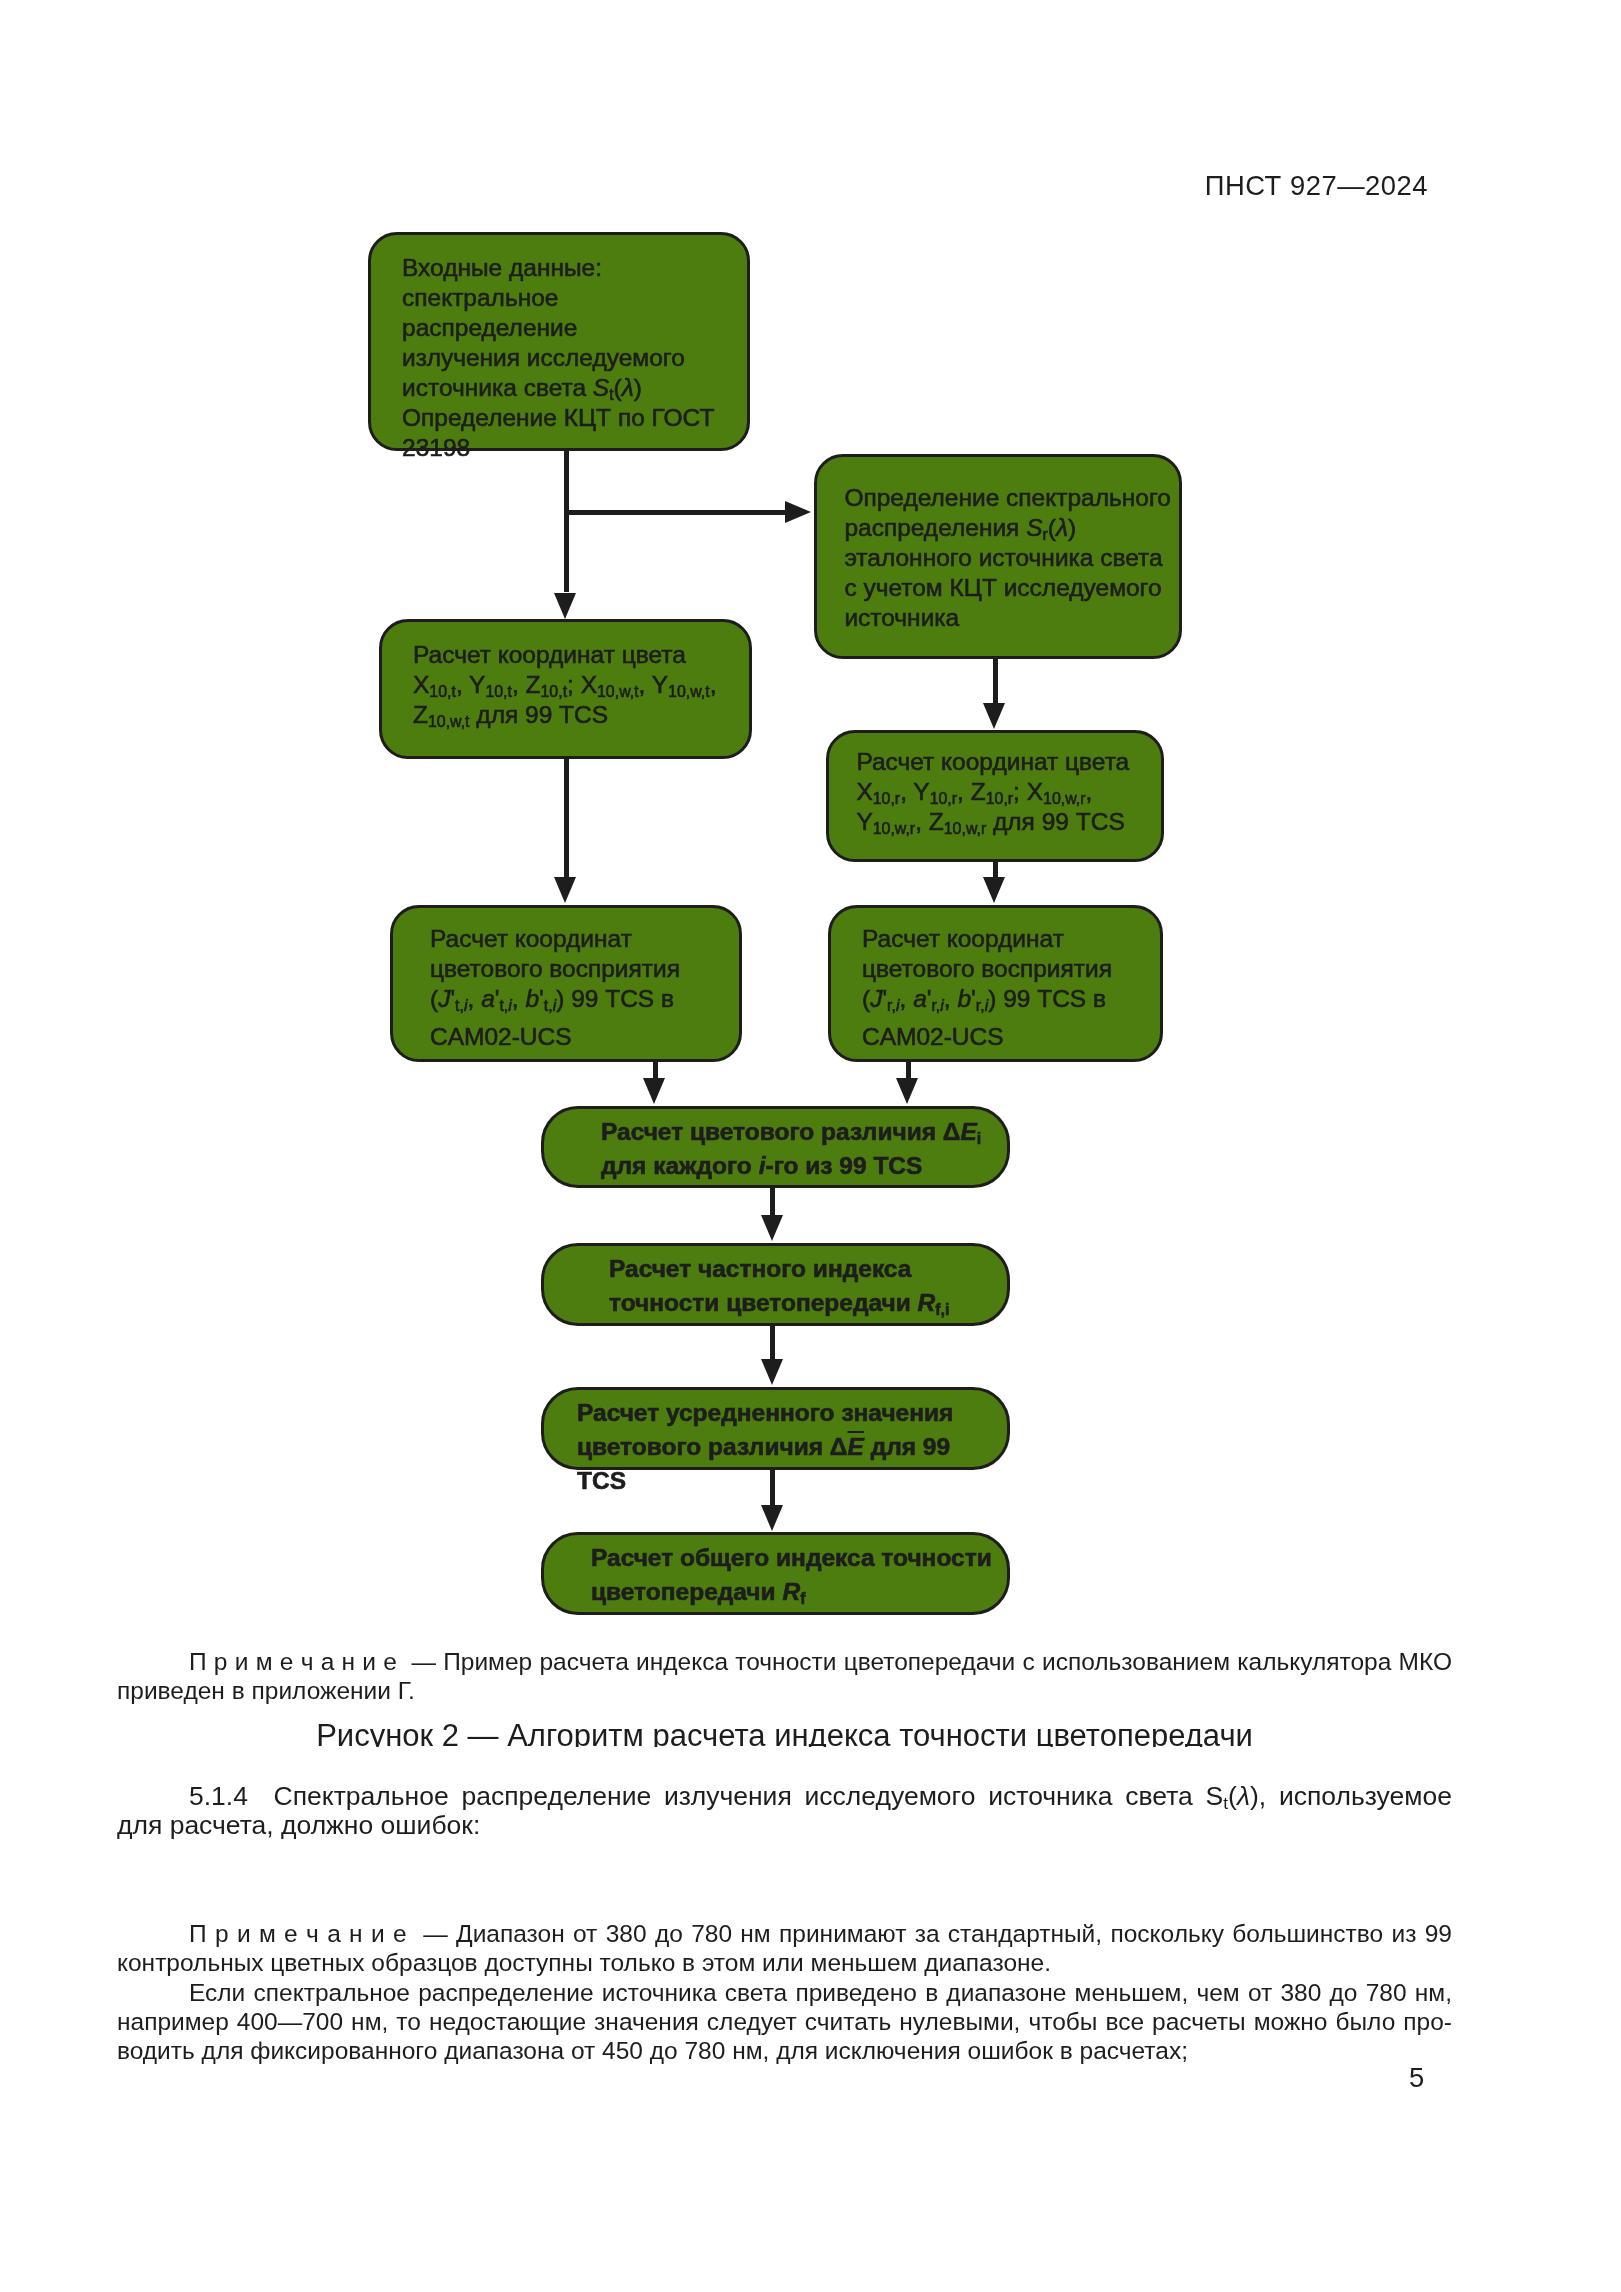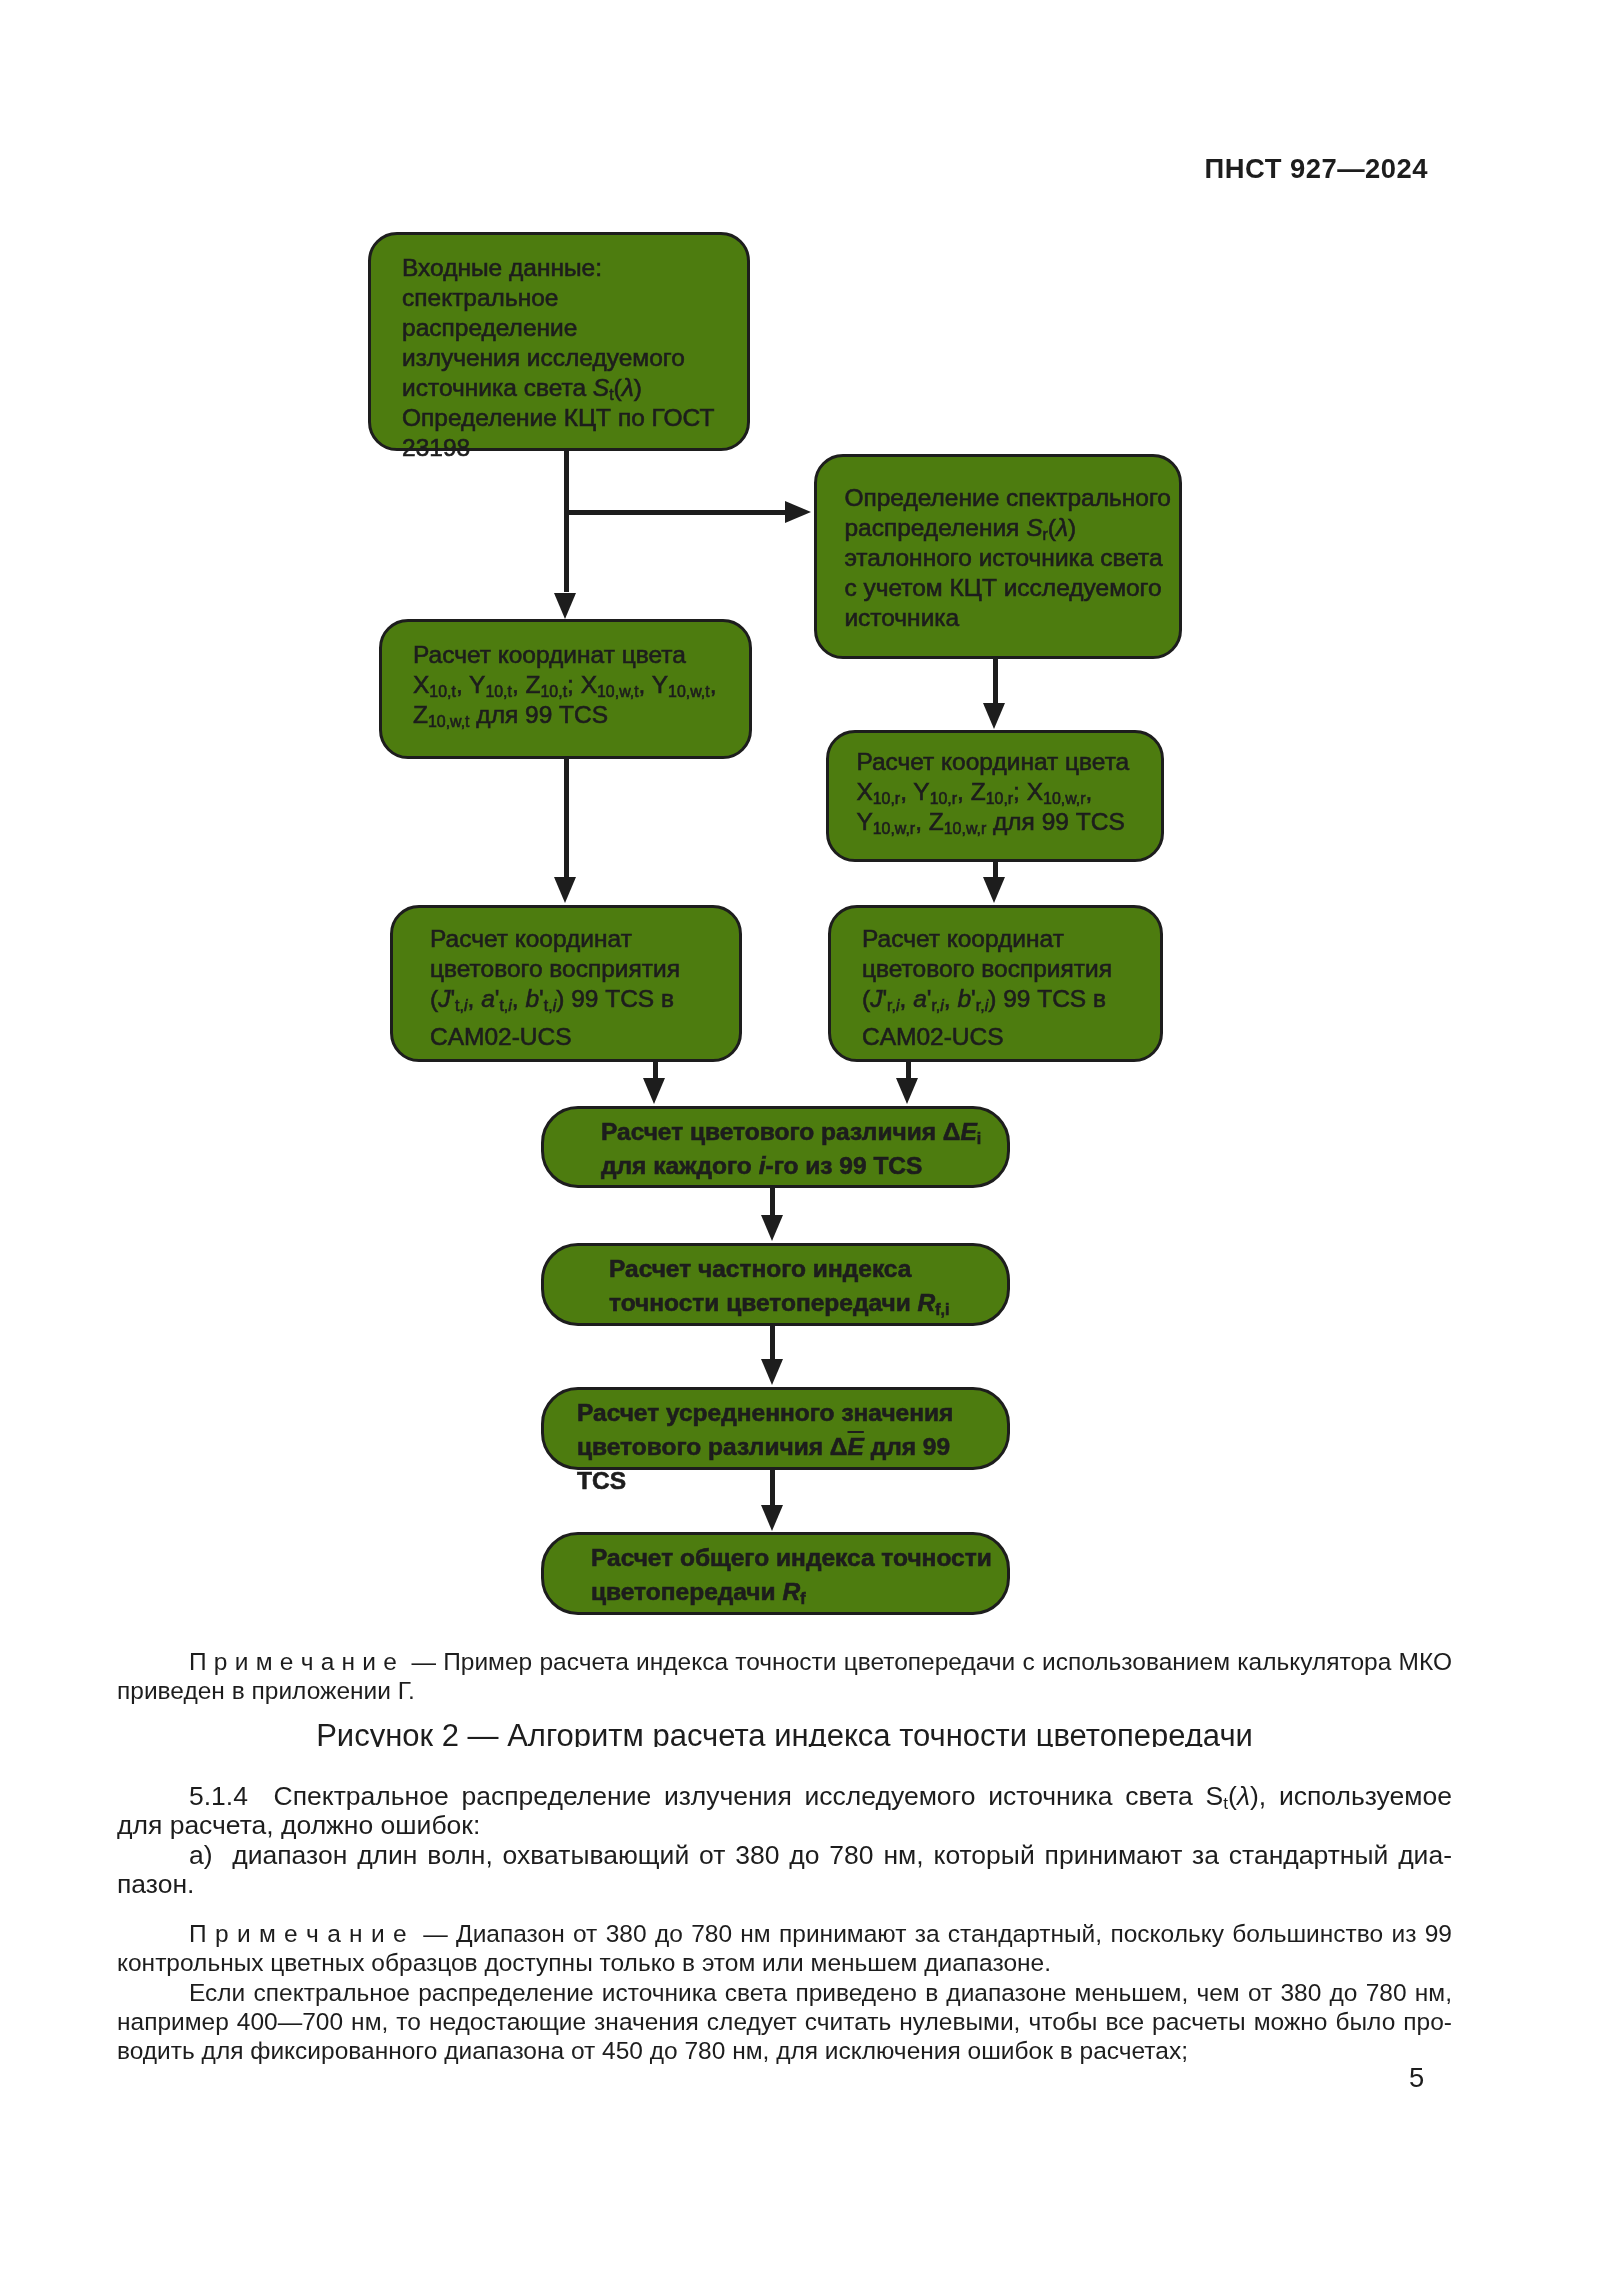--- a/index.html
+++ b/index.html
@@ -3,22 +3,22 @@
 <meta charset="utf-8">
 <style>
   html,body { margin:0; padding:0; background:#ffffff; }
   #page {
     position:relative; width:1621px; height:2293px; background:#ffffff;
     font-family:"Liberation Sans","DejaVu Sans",sans-serif; color:#1d1d1d;
     overflow:hidden;
   }
   
   .doc-header {
-    position:absolute; top:153px; right:193px;
-    font-size:27.4px; font-weight:bold; letter-spacing:0.5px;
+    position:absolute; top:170px; right:193px;
+    font-size:27.4px; font-weight:normal; letter-spacing:0.5px;
   }
   
   .fbox {
     position:absolute; box-sizing:border-box; background:#4d7c0f;
     border:3.9px solid #1d1d1d; border-radius:29px;
     font-size:24.5px; line-height:30px; color:#1d1d1d;
     -webkit-text-stroke:0.6px #1d1d1d;
   }
   .fbox.mid { border-radius:37px; line-height:34px;font-weight:bold; }
   .vline,.hline { position:absolute; background:#1d1d1d; }
@@ -112,24 +112,20 @@
 
   <div class="tblock" style="top:1718px;">
     <div class="caption">Рисунок 2 — Алгоритм расчета индекса точности цветопередачи</div>
   </div>
 
   <div class="tblock body-size" style="top:1782px;">
     <div class="tl ind fill">5.1.4&nbsp; Спектральное распределение излучения исследуемого источника света S<sub>t</sub>(<i>λ</i>), используемое</div>
     <div class="tl">для расчета, должно ошибок:</div>
   </div>
 
-  <div class="tblock body-size" style="top:1841px;">
-    <div class="tl ind fill">а)&nbsp; диапазон длин волн, охватывающий от 380 до 780 нм, который принимают за стандартный диа-</div>
-    <div class="tl">пазон.</div>
-  </div>
 
   <div class="tblock note-size" style="top:1919px;">
     <div class="tl ind fill">П р и м е ч а н и е&nbsp; — Диапазон от 380 до 780 нм принимают за стандартный, поскольку большинство из 99</div>
     <div class="tl">контрольных цветных образцов доступны только в этом или меньшем диапазоне.</div>
   </div>
 
   <div class="tblock note-size" style="top:1978px;">
     <div class="tl ind fill">Если спектральное распределение источника света приведено в диапазоне меньшем, чем от 380 до 780 нм,</div>
     <div class="tl fill">например 400—700 нм, то недостающие значения следует считать нулевыми, чтобы все расчеты можно было про-</div>
     <div class="tl">водить для фиксированного диапазона от 450 до 780 нм, для исключения ошибок в расчетах;</div>

